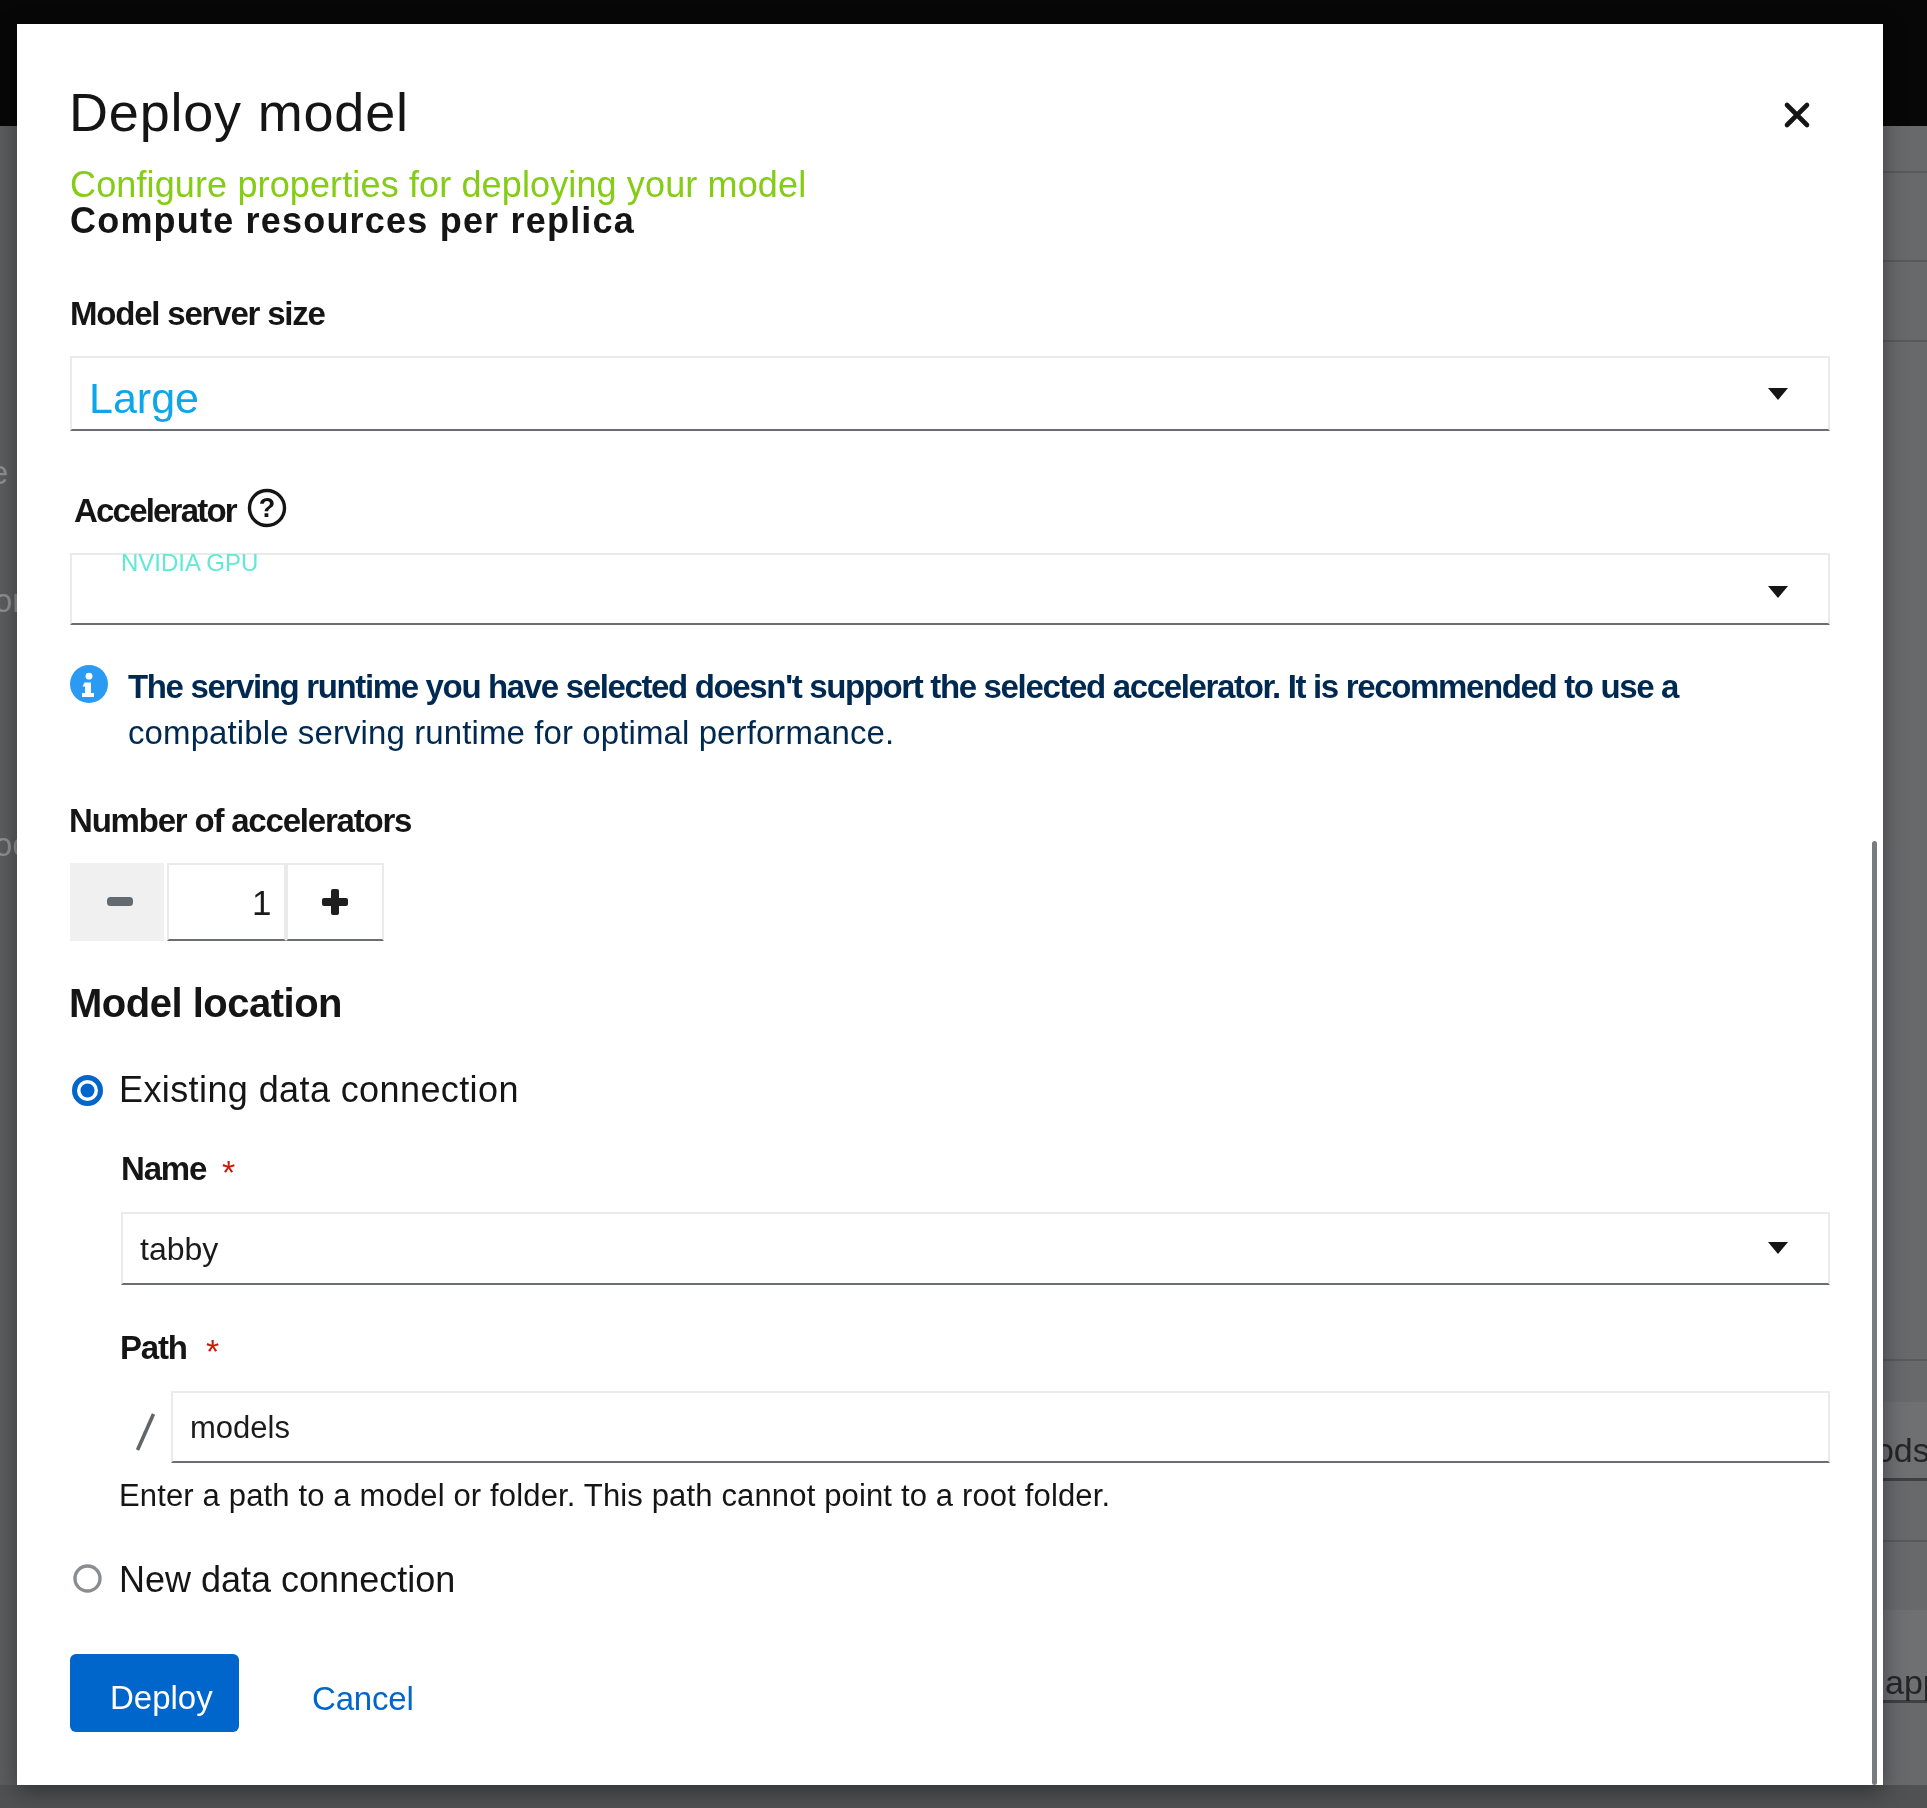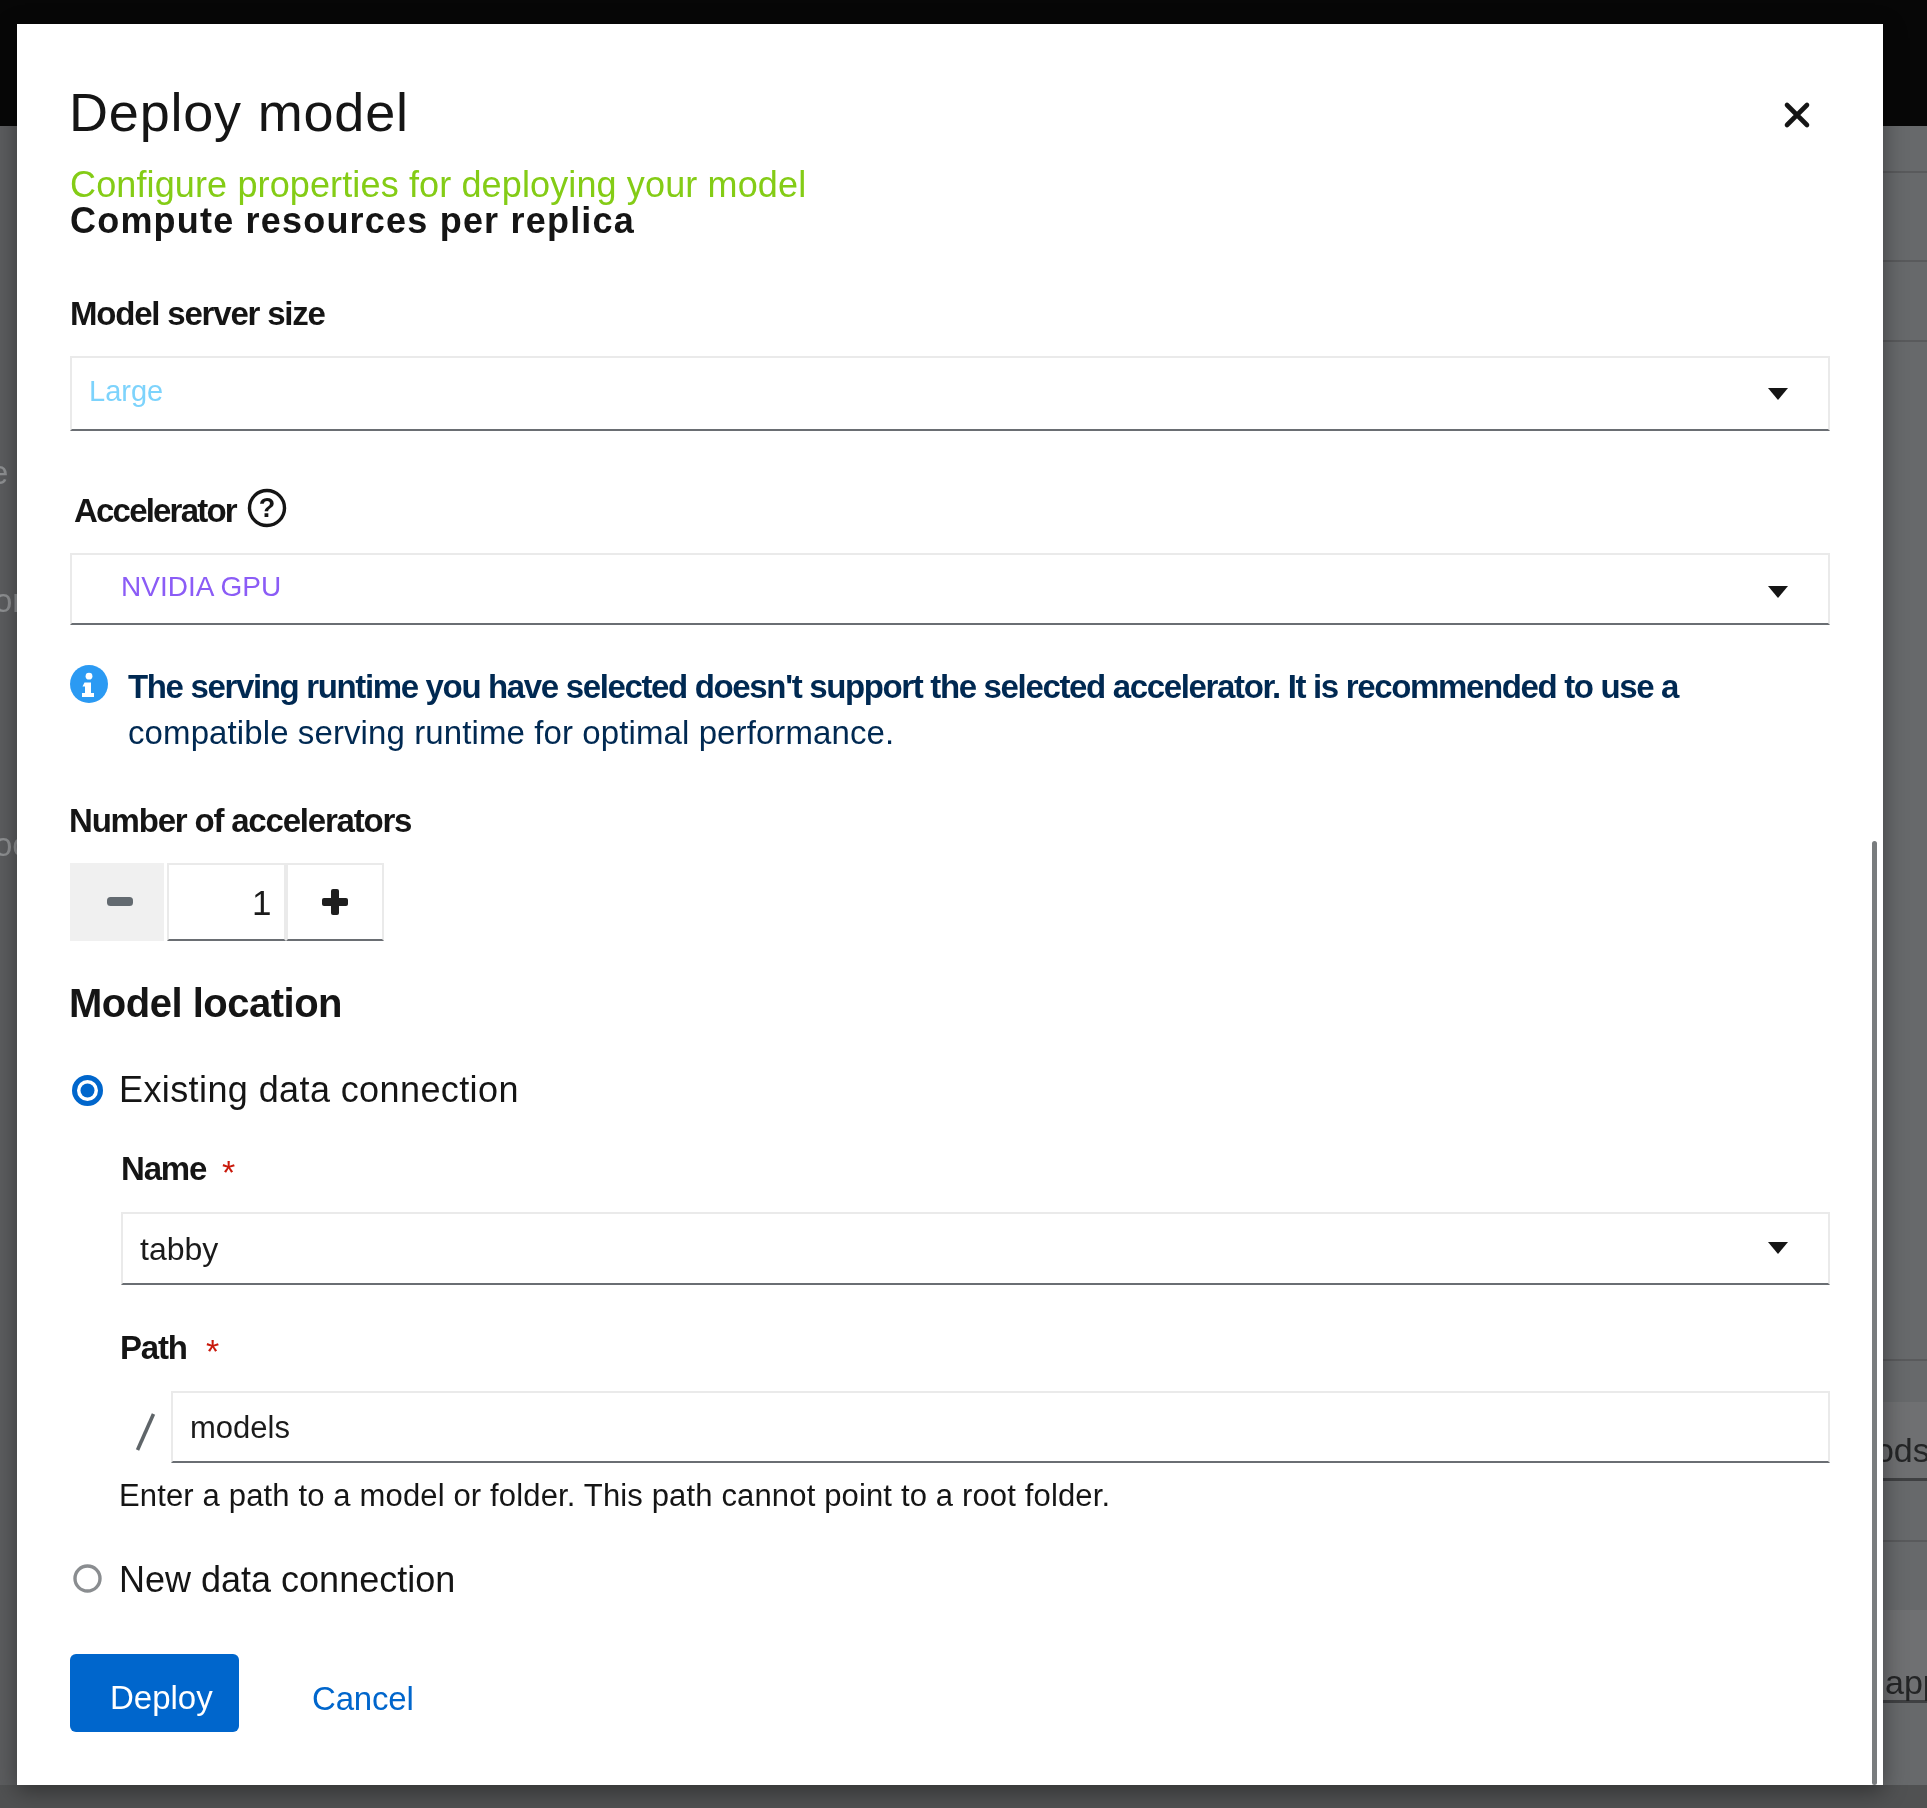--- a/index.html
+++ b/index.html
@@ -45,32 +45,32 @@
 
   <svg class="abs" style="left:1782px;top:100px;" width="30" height="30" viewBox="0 0 30 30">
     <path d="M5 5 L25 25 M25 5 L5 25" stroke="#151515" stroke-width="4.6" stroke-linecap="round" fill="none"></path>
   </svg>
 
   <div class="txt" id="desc" style="left:70px;top:167px;font-size:36px;color:#84cc16;letter-spacing:0.13px;">Configure properties for deploying your model</div>
   <div class="txt" id="compute" style="left:70px;top:203px;font-size:36px;font-weight:bold;letter-spacing:1.2px;">Compute resources per replica</div>
 
   <div class="txt" style="left:70px;top:297px;font-size:33px;font-weight:bold;letter-spacing:-1.2px;">Model server size</div>
   <div class="abs" style="left:70px;top:356px;width:1760px;height:75px;background:#fff;border:2px solid #eaeaea;border-bottom:2px solid #6a6e73;"></div>
-  <div class="txt" style="left:89px;top:377px;font-size:29px;color:#7dd3fc;">Large</div>
+  <div class="txt" style="left:89px;top:377px;font-size:43px;color:#0ea5e9;">Large</div>
   <svg class="abs" style="left:1768px;top:388px;" width="20" height="12" viewBox="0 0 20 12">
       <path d="M0 0 H20 L10 12 Z" fill="#151515"></path>
     </svg>
 
   <div class="txt" style="left:74px;top:494px;font-size:33px;font-weight:bold;letter-spacing:-1.8px;">Accelerator</div>
   <svg class="abs" style="left:247px;top:488px;" width="40" height="40" viewBox="0 0 40 40">
     <circle cx="20" cy="20" r="17.5" fill="none" stroke="#151515" stroke-width="3.4"></circle>
     <text x="20" y="29" font-family="Liberation Sans" font-size="27" font-weight="bold" fill="#151515" text-anchor="middle">?</text>
   </svg>
   <div class="abs" style="left:70px;top:553px;width:1760px;height:72px;background:#fff;border:2px solid #eaeaea;border-bottom:2px solid #6a6e73;"></div>
-  <div class="txt" style="left:121px;top:573px;font-size:28px;color:#8b5cf6;">NVIDIA GPU</div>
+  <div class="txt" style="left:121px;top:551px;font-size:24px;color:#5eead4;">NVIDIA GPU</div>
   <svg class="abs" style="left:1768px;top:586px;" width="20" height="12" viewBox="0 0 20 12">
       <path d="M0 0 H20 L10 12 Z" fill="#151515"></path>
     </svg>
 
   <svg class="abs" style="left:70px;top:665px;" width="38" height="38" viewBox="0 0 38 38">
     <circle cx="19" cy="19" r="19" fill="#2b9af3"></circle>
     <circle cx="19" cy="11.2" r="3.4" fill="#fff"></circle>
     <path d="M14.5 17.5 h6.5 v10.5 h3 v4 h-12 v-4 h3 v-6.5 h-2.5 z" fill="#fff"></path>
   </svg>
   <div class="txt" id="info1" style="left:128px;top:670px;font-size:33px;font-weight:bold;letter-spacing:-1.35px;color:#002952;">The serving runtime you have selected doesn't support the selected accelerator. It is recommended to use a</div>

